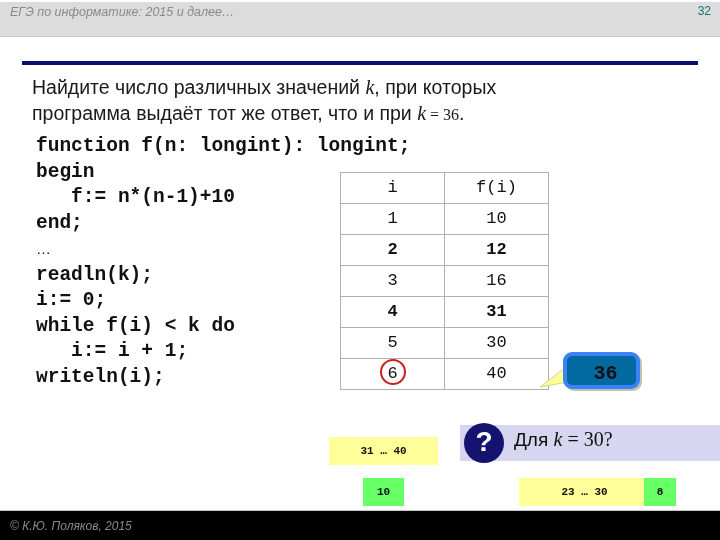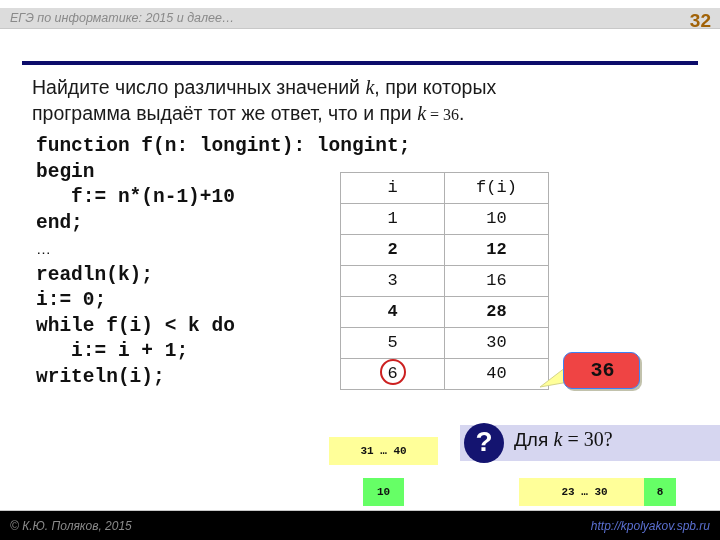--- a/index.html
+++ b/index.html
@@ -18,40 +18,40 @@
     position: relative;
     width: 720px;
     height: 540px;
     background: #ffffff;
     overflow: hidden;
   }
 
   
   .topbar {
     position: absolute;
-    left: 0; top: 8px;
-    width: 720px; height: 21px;
+    left: 0; top: 2px;
+    width: 720px; height: 35px;
     background: #dcdcdc;
     border-bottom: 1px solid #c8c8c8;
     box-sizing: border-box;
   }
   .topbar-title {
     position: absolute;
     left: 10px; top: 3px;
     font-size: 12.5px;
     font-style: italic;
     color: #8a8a8a;
     white-space: nowrap;
   }
   .topbar-page {
     position: absolute;
     right: 9px; top: 2px;
-    font-size: 19px;
-    font-weight: bold;
-    color: #a16207;
+    font-size: 12px;
+    font-weight: normal;
+    color: #0f766e;
   }
 
   
   .slide-title {
     position: absolute;
     left: 28px; top: 24px;
     font-size: 27px;
     font-weight: bold;
     color: #111111;
     letter-spacing: -0.2px;
@@ -132,22 +132,22 @@
     box-sizing: border-box;
     text-align: center;
     font-weight: normal;
   }
 
   
   .callout {
     position: absolute;
     left: 563px; top: 352px;
     width: 77px; height: 37px;
-    background: #ef4444;
-    border: 1px solid #3b82f6;
+    background: #0369a1;
+    border: 4px solid #3b82f6;
     border-radius: 9px;
     box-shadow: 2px 2px 0 rgba(120,120,70,0.45);
     box-sizing: border-box;
   }
   .callout-text {
     position: absolute;
     left: 0; top: 0;
     width: 77px; height: 35px;
     line-height: 35px;
     text-align: center;
@@ -299,21 +299,21 @@
       <tr class="bold">
         <td>2</td>
         <td>12</td>
       </tr>
       <tr>
         <td>3</td>
         <td>16</td>
       </tr>
       <tr class="bold">
         <td>4</td>
-        <td>28</td>
+        <td>31</td>
       </tr>
       <tr>
         <td>5</td>
         <td>30</td>
       </tr>
       <tr>
         <td><span class="circled">6</span></td>
         <td>40</td>
       </tr>
     </tbody>
@@ -333,16 +333,15 @@
   <div class="hl hl-green box-ans2">8</div>
 
   <div class="qband"></div>
   <div class="qmark">?</div>
   <div class="qtext">
     <span>Для </span><span class="var">k</span><span class="num"> = 30?</span>
   </div>
 
   <div class="footer">
     <div class="footer-left">© К.Ю. Поляков, 2015</div>
-    <div class="footer-right">http://kpolyakov.spb.ru</div>
   </div>
 
 </div>
 
 </body></html>

